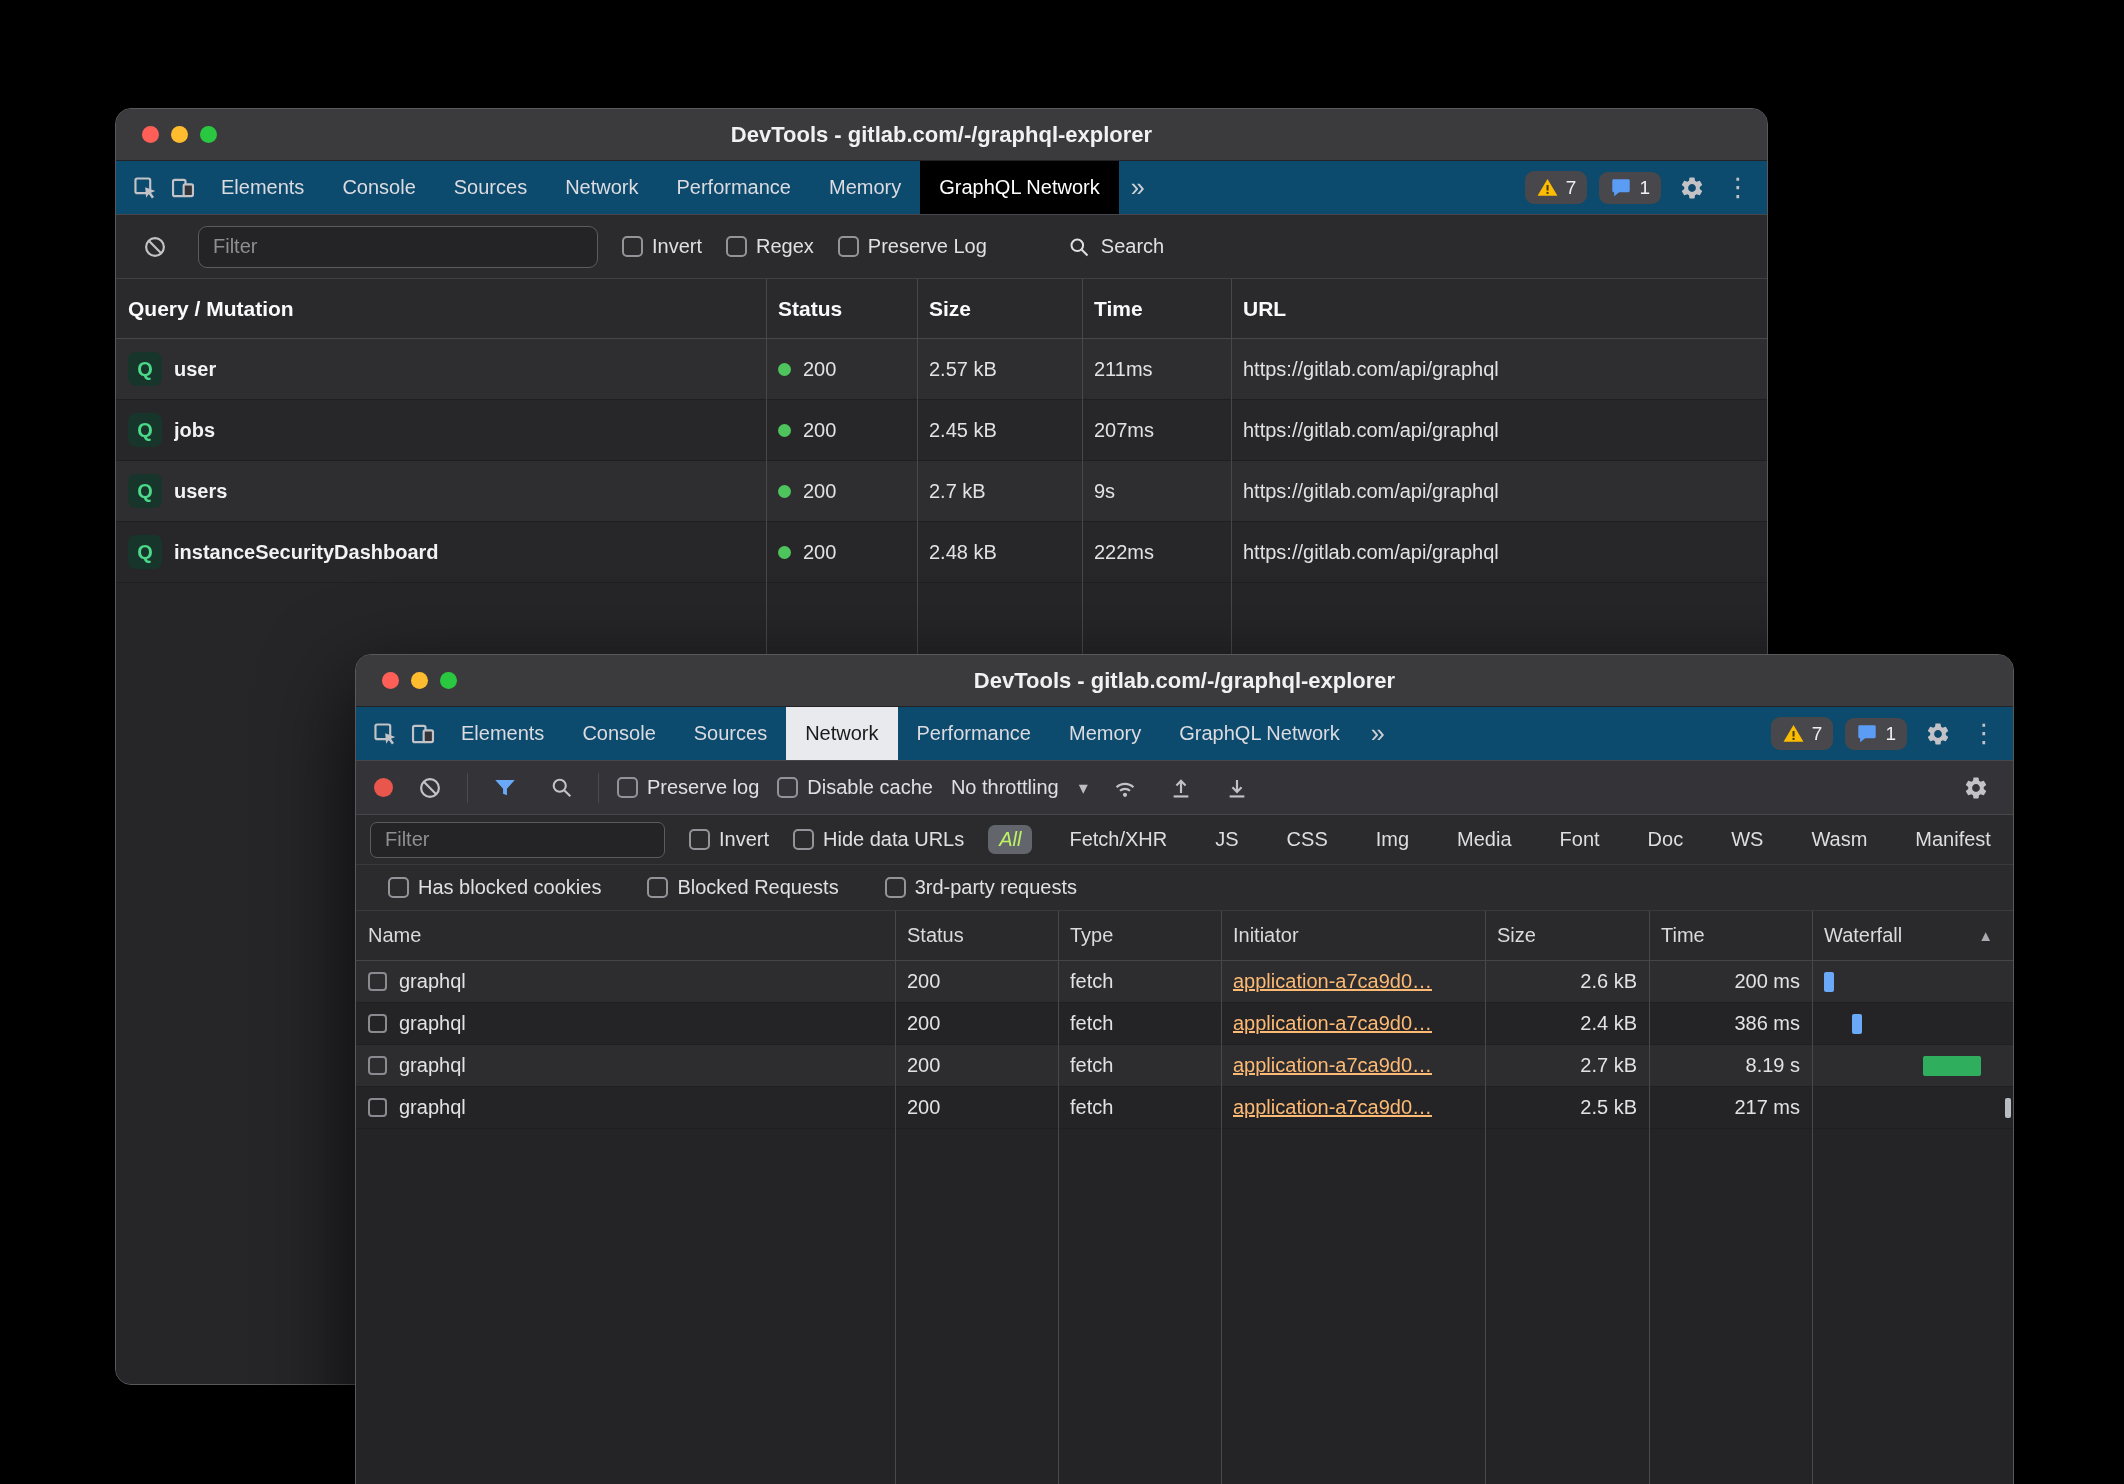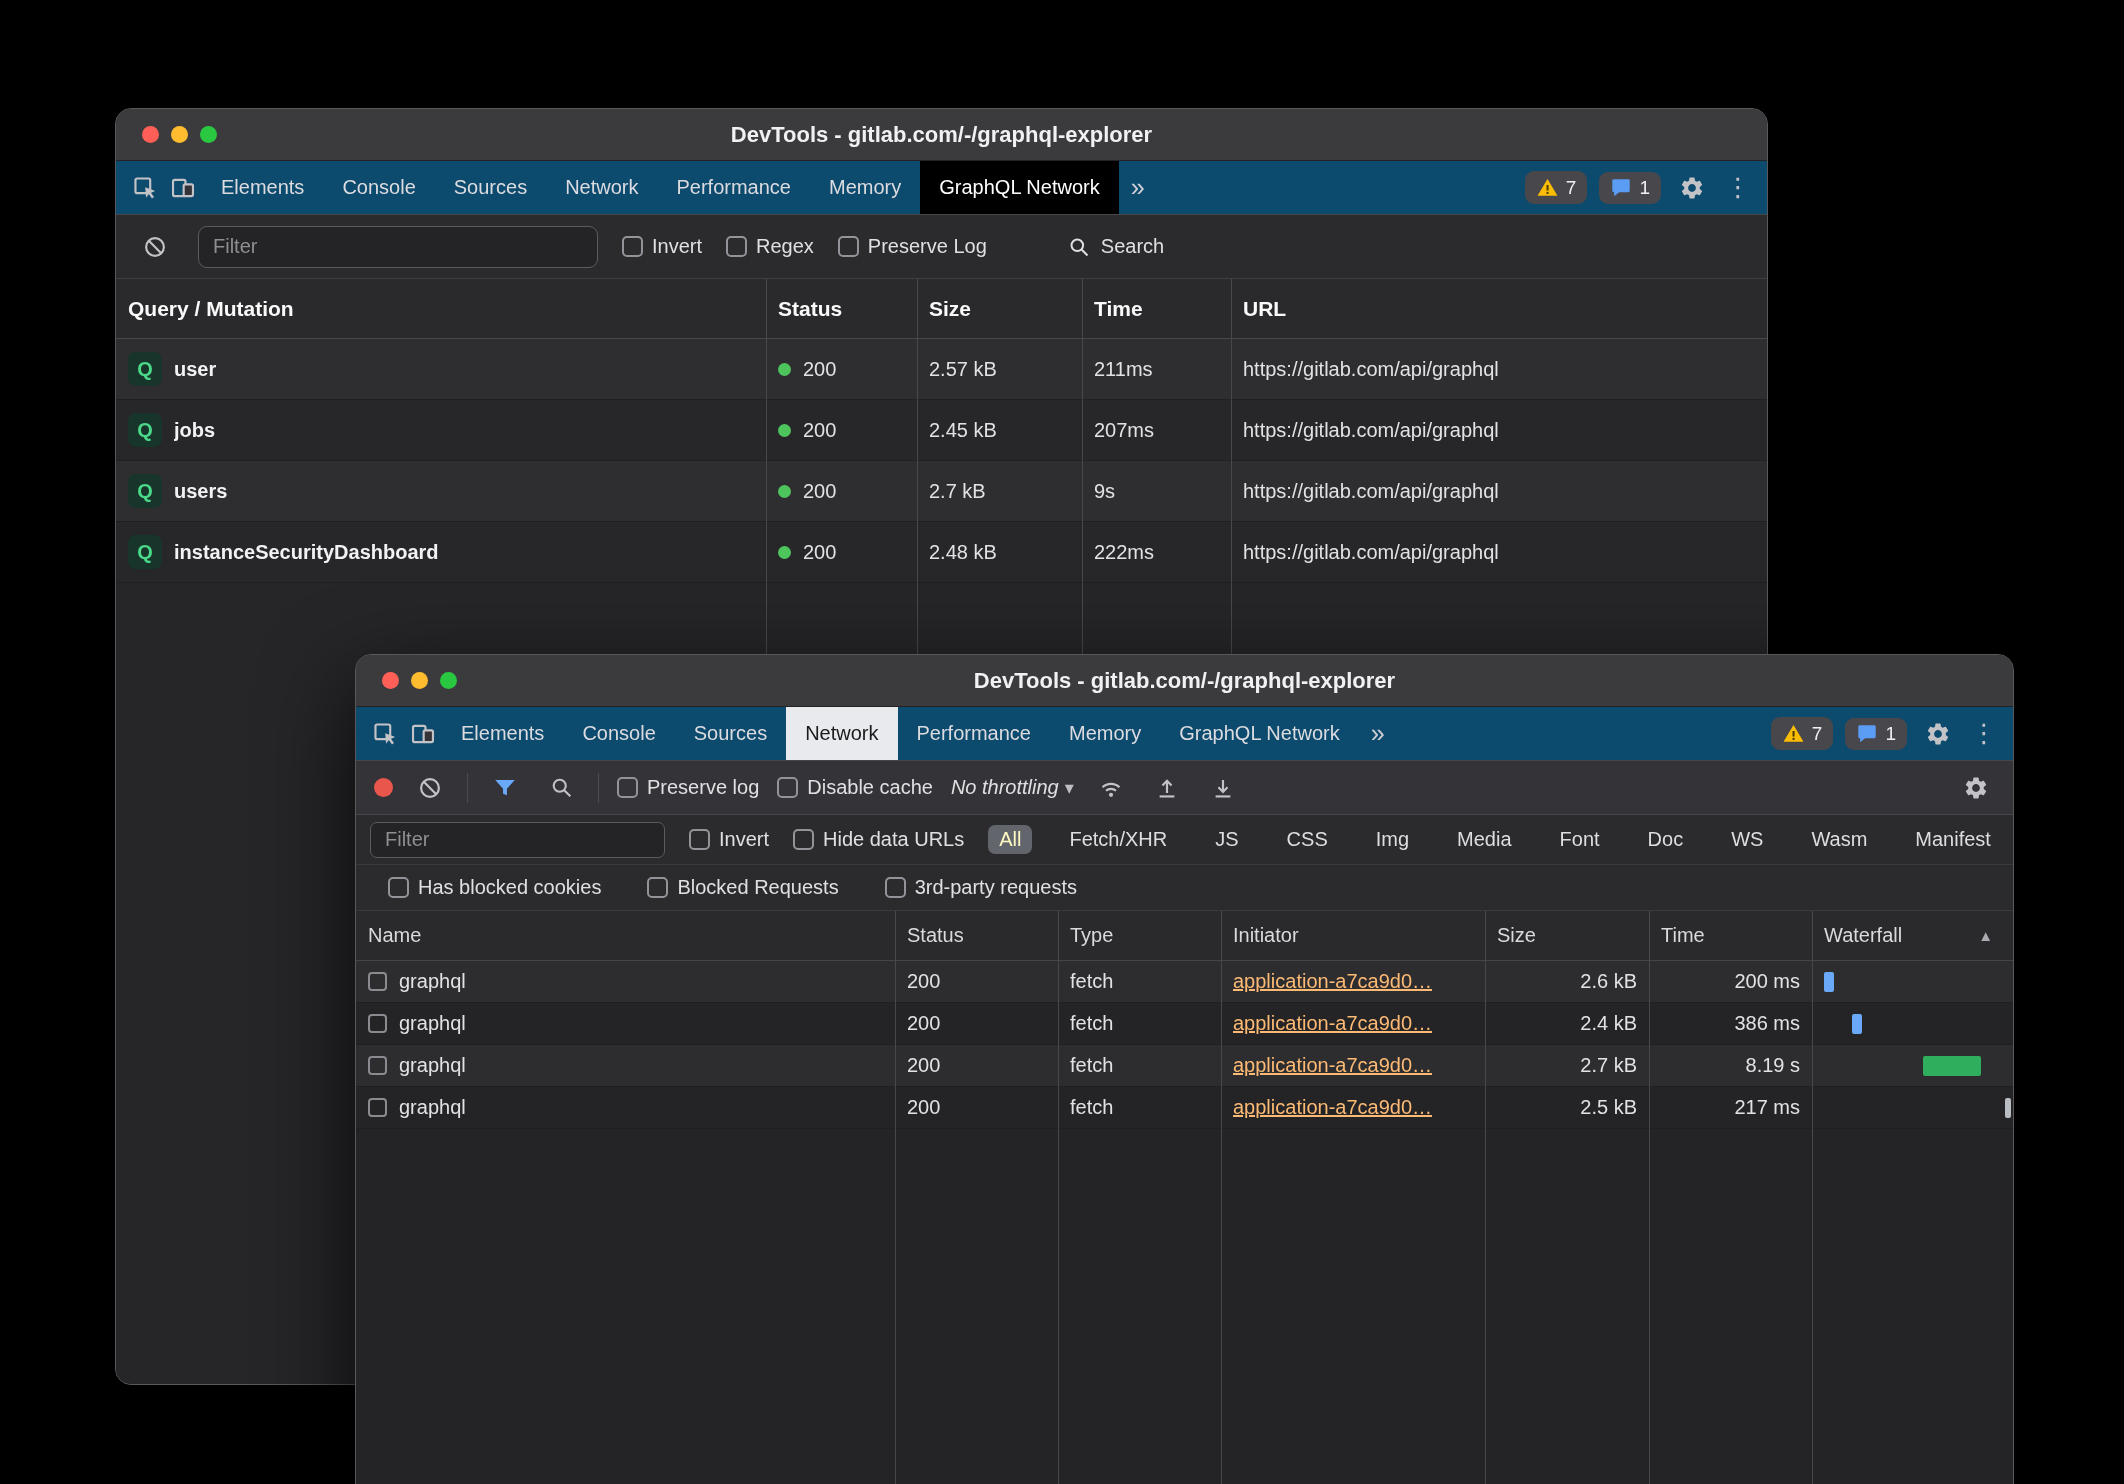--- a/index.html
+++ b/index.html
@@ -67,30 +67,30 @@
     font-size:20px; display:flex; align-items:center; justify-content:center; flex:none; }
   .qname { font-weight:700; color:#f2f2f4; overflow:hidden; text-overflow:ellipsis; }
   .sdot { width:13px; height:13px; border-radius:50%; background:#4ec45c; flex:none; }
   .colsep { position:absolute; top:0; bottom:0; width:1px; background:#48484c; z-index:3; pointer-events:none; }
 
   
   .netbar { height:54px; min-height:54px; background:#333338; border-bottom:1px solid #47474b;
     display:flex; align-items:center; padding:0 18px; gap:18px; font-size:20px; }
   .vdiv { width:1px; height:30px; background:#4b4b4f; flex:none; }
   .recdot { width:19px; height:19px; border-radius:50%; background:#e9564b; flex:none; }
-  .throt { display:flex; align-items:center; gap:6px; color:#e0e0e3; white-space:nowrap;font-style:italic; }
+  .throt { display:flex; align-items:center; gap:20px; color:#e0e0e3; white-space:nowrap; }
   .caret { font-size:18px; color:#bdbdc2; line-height:1; }
   .mlauto { margin-left:auto; }
 
   
   .fbar2 { height:50px; min-height:50px; background:#2b2b2e; border-bottom:1px solid #3a3a3e;
     display:flex; align-items:center; padding:0 14px; gap:24px; font-size:20px; }
   .typelist { display:flex; align-items:center; gap:26px; color:#dedee1; white-space:nowrap; }
   .typepill { padding:3px 11px; border-radius:7px; }
-  .typepill.sel { background:#62656b; color:#fef9c3; }
+  .typepill.sel { background:#62656b; color:#bef264;font-style:italic; }
   .fbar3 { height:46px; min-height:46px; background:#2b2b2e; border-bottom:1px solid #3a3a3e;
     display:flex; align-items:center; padding:0 32px; gap:46px; }
 
   
   .g2wrap { position:relative; flex:1; background:#242427; overflow:hidden; }
   .g2head, .g2row { display:grid; grid-template-columns:539px 163px 163px 264px 164px 163px 1fr; align-items:center; }
   .g2head { height:50px; font-size:20px; color:#dadade; background:#2a2a2d; border-bottom:1px solid #454549; }
   .g2row { height:42px; font-size:20px; border-bottom:1px solid #1f1f22; }
   .g2row.odd { background:#2d2d30; } .g2row.even { background:#242427; }
   .rowcb { width:19px; height:19px; border:2px solid #8a8a90; border-radius:4px; flex:none; }

